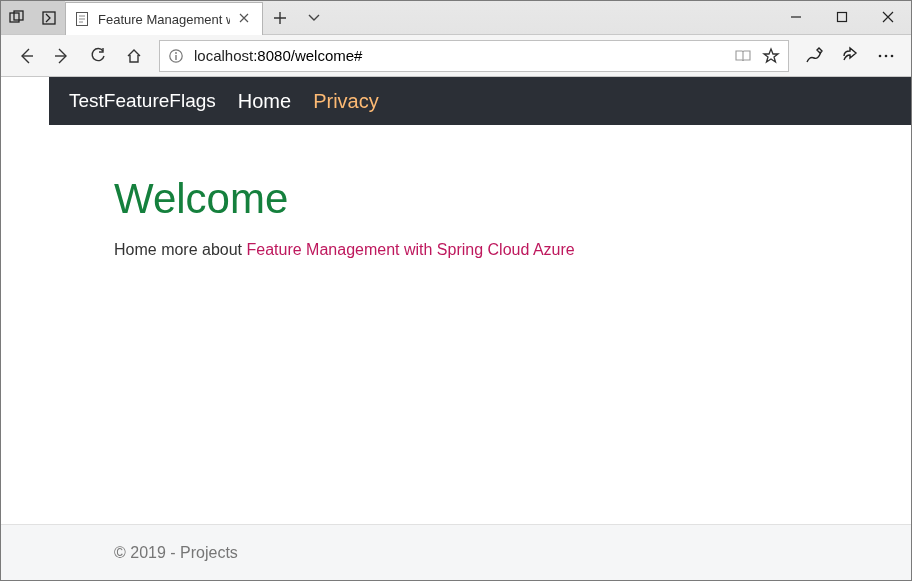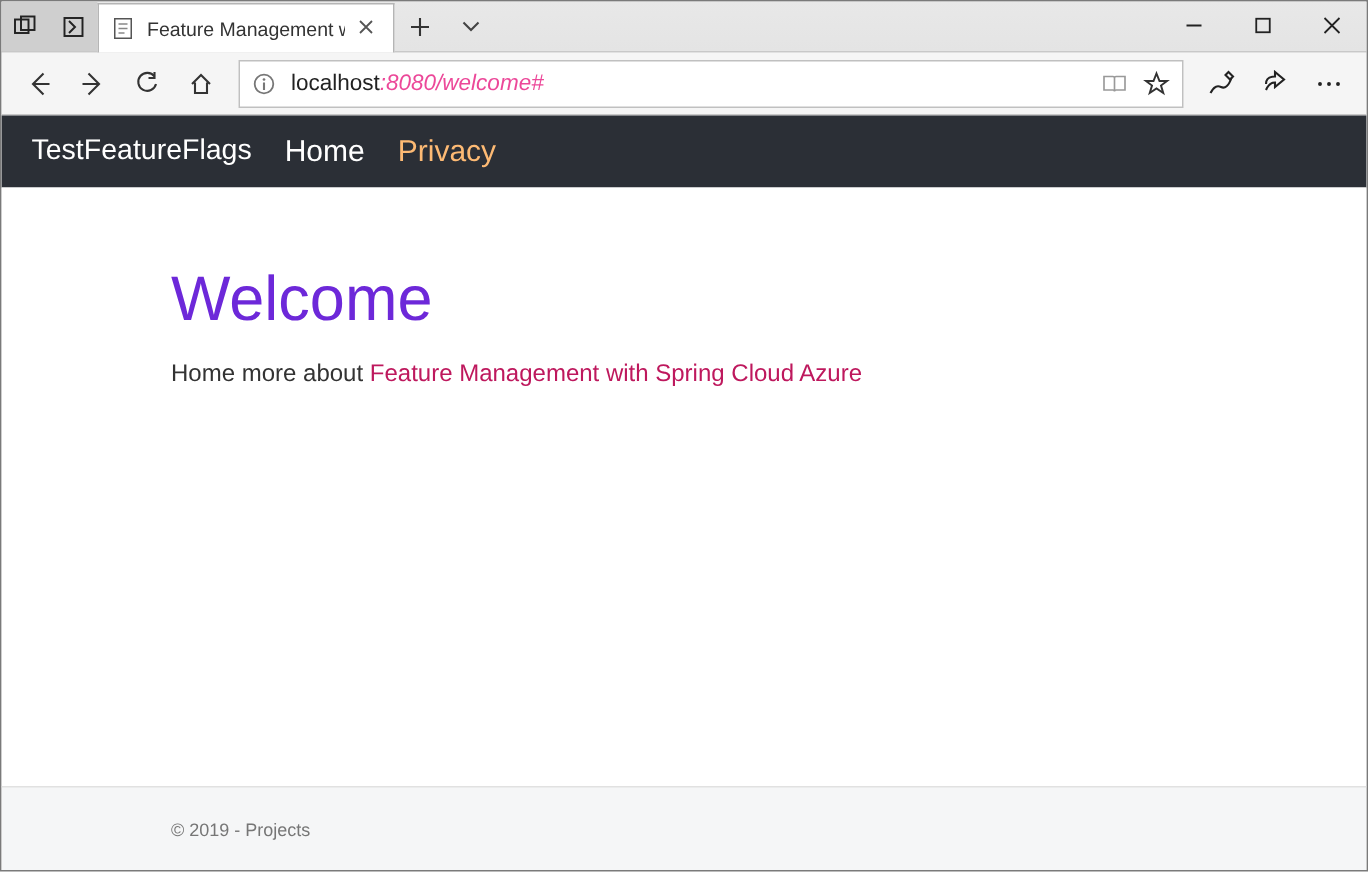--- a/index.html
+++ b/index.html
@@ -109,67 +109,68 @@
       padding: 0 6px;
       gap: 8px;
     }
     .addr-info {
       width: 20px; height: 20px;
       display: flex; align-items: center; justify-content: center;
       color: #666;
     }
     .addr-text { flex: 1; font-size: 15px; color: #222; display: flex; }
     .addr-host { color: #222; }
-    .addr-port-path { color: #ec4899; font-style: italic; }
+    .addr-port-path { color: #000000; }
     .addr-right { display: flex; align-items: center; gap: 6px; }
     .addr-icon { width: 22px; height: 22px; display:flex; align-items:center; justify-content:center; color:#333;}
     .pen-stroke { stroke-width: 1.4; }
 
     
     .page-nav {
       background: #2b2f36;
       height: 48px;
       display: flex;
       align-items: center;
       padding: 0 20px;
       gap: 22px;
       color: #fff;
+      margin-left: 48px;
     }
     .brand { font-size: 19px; font-weight: 400; color: #fff; }
     .nav-link { font-size: 20px; color: #fff; }
     .nav-link.muted { color: #fdba74; }
 
     
     .content-area {
       height: calc(100% - 34px - 42px - 48px - 56px);
       padding: 50px 0 0 113px;
       background: #fff;
     }
     .headline {
       font-size: 42px;
       font-weight: 350;
-      color: #6d28d9;
+      color: #15803d;
       margin-bottom: 18px;
     }
     .subtext {
       font-size: 16px;
       color: #333;
     }
     .subtext a { color: #be185d; text-decoration: none; }
 
     
     .footer {
       height: 56px;
       background: #f5f6f7;
       border-top: 1px solid #e1e1e1;
       display: flex;
       align-items: center;
       padding-left: 113px;
       color: #767676;
-      font-size: 12px;
+      font-size: 16px;
     }
 
     svg { display: block; }
   </style>
 </head>
 <body>
 
 <div class="titlebar">
   <div class="corner-buttons">
     <div class="corner-btn">

